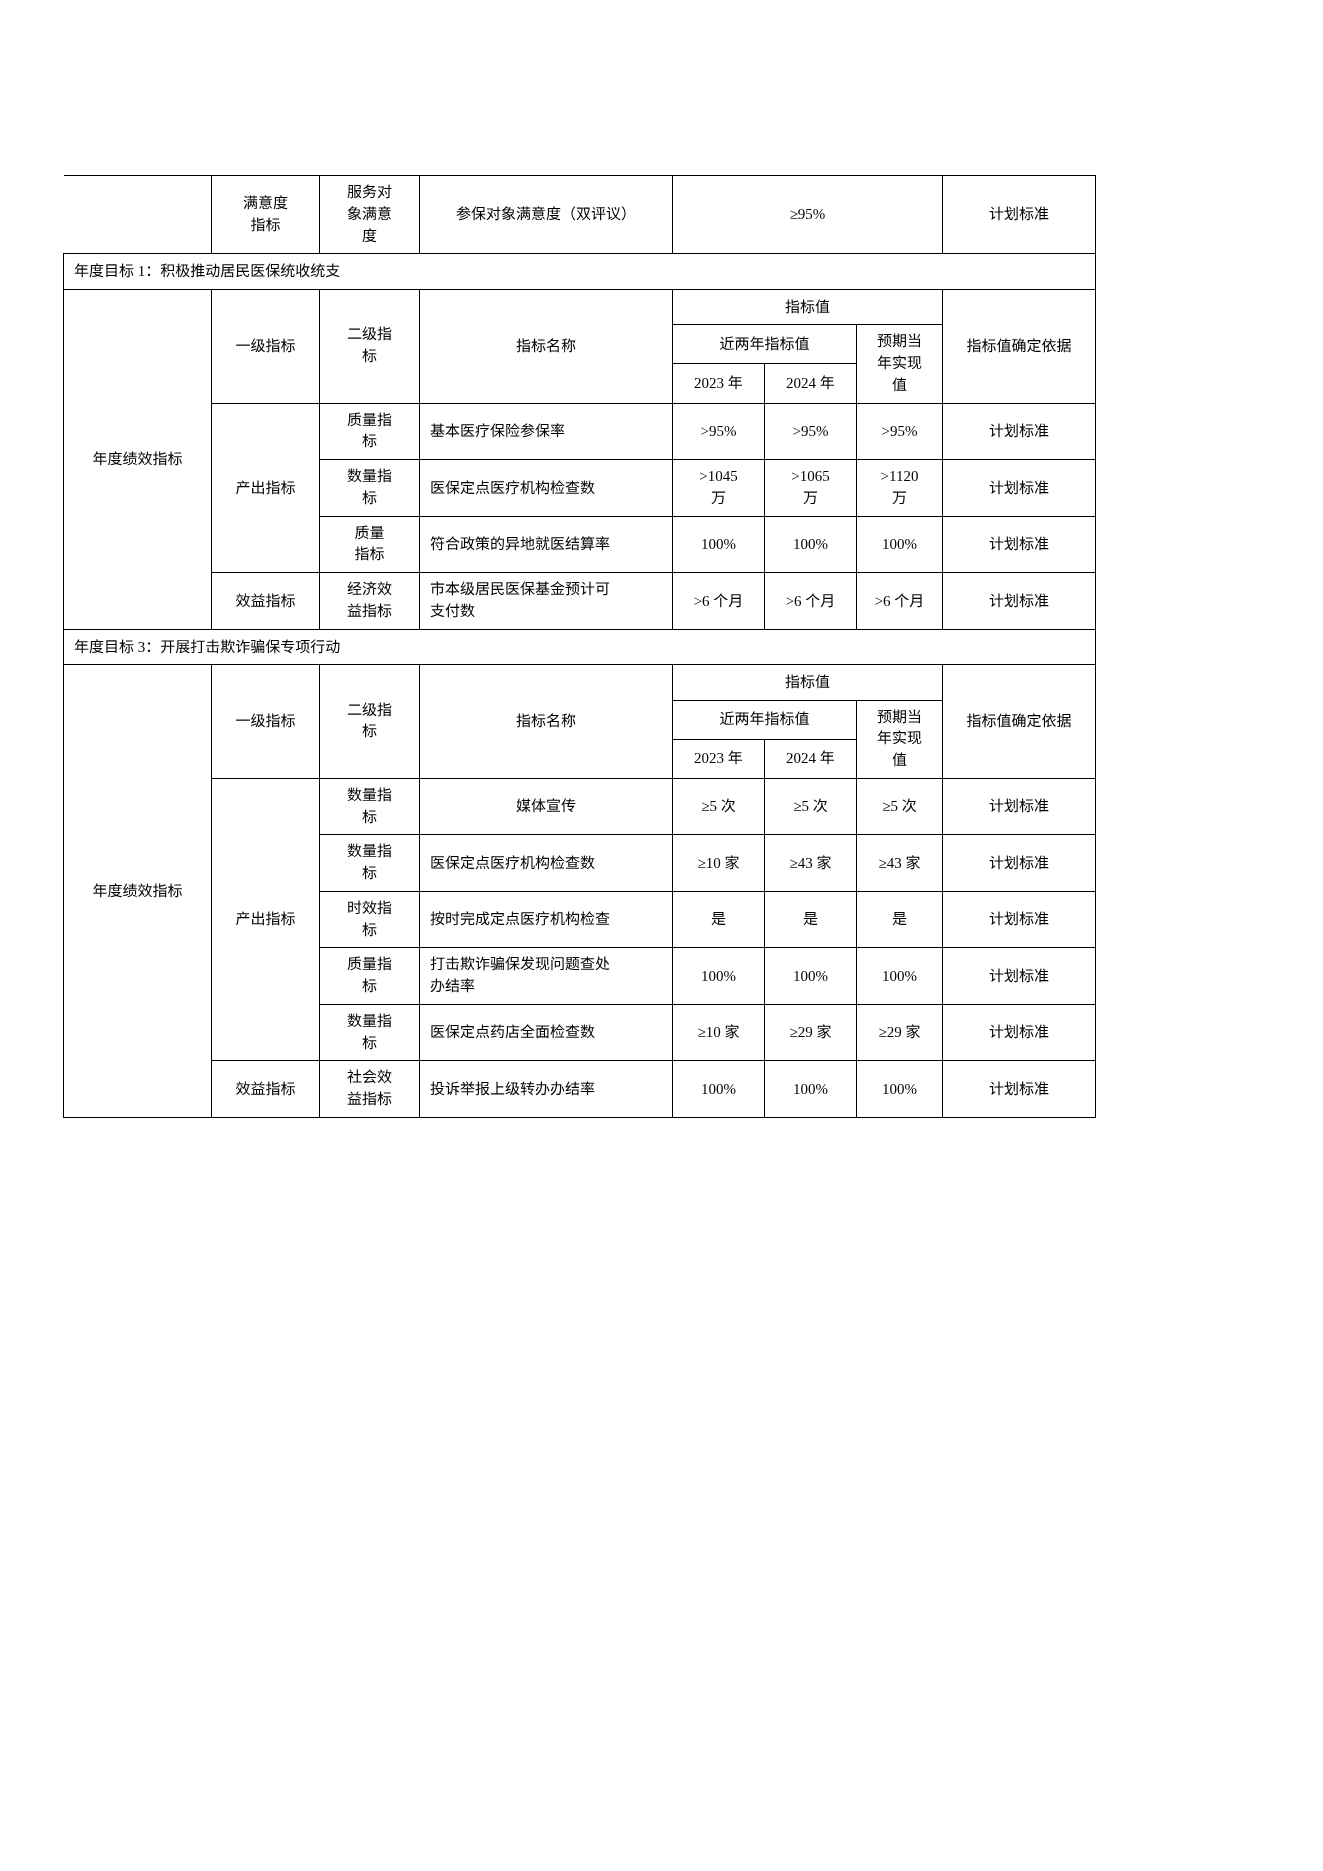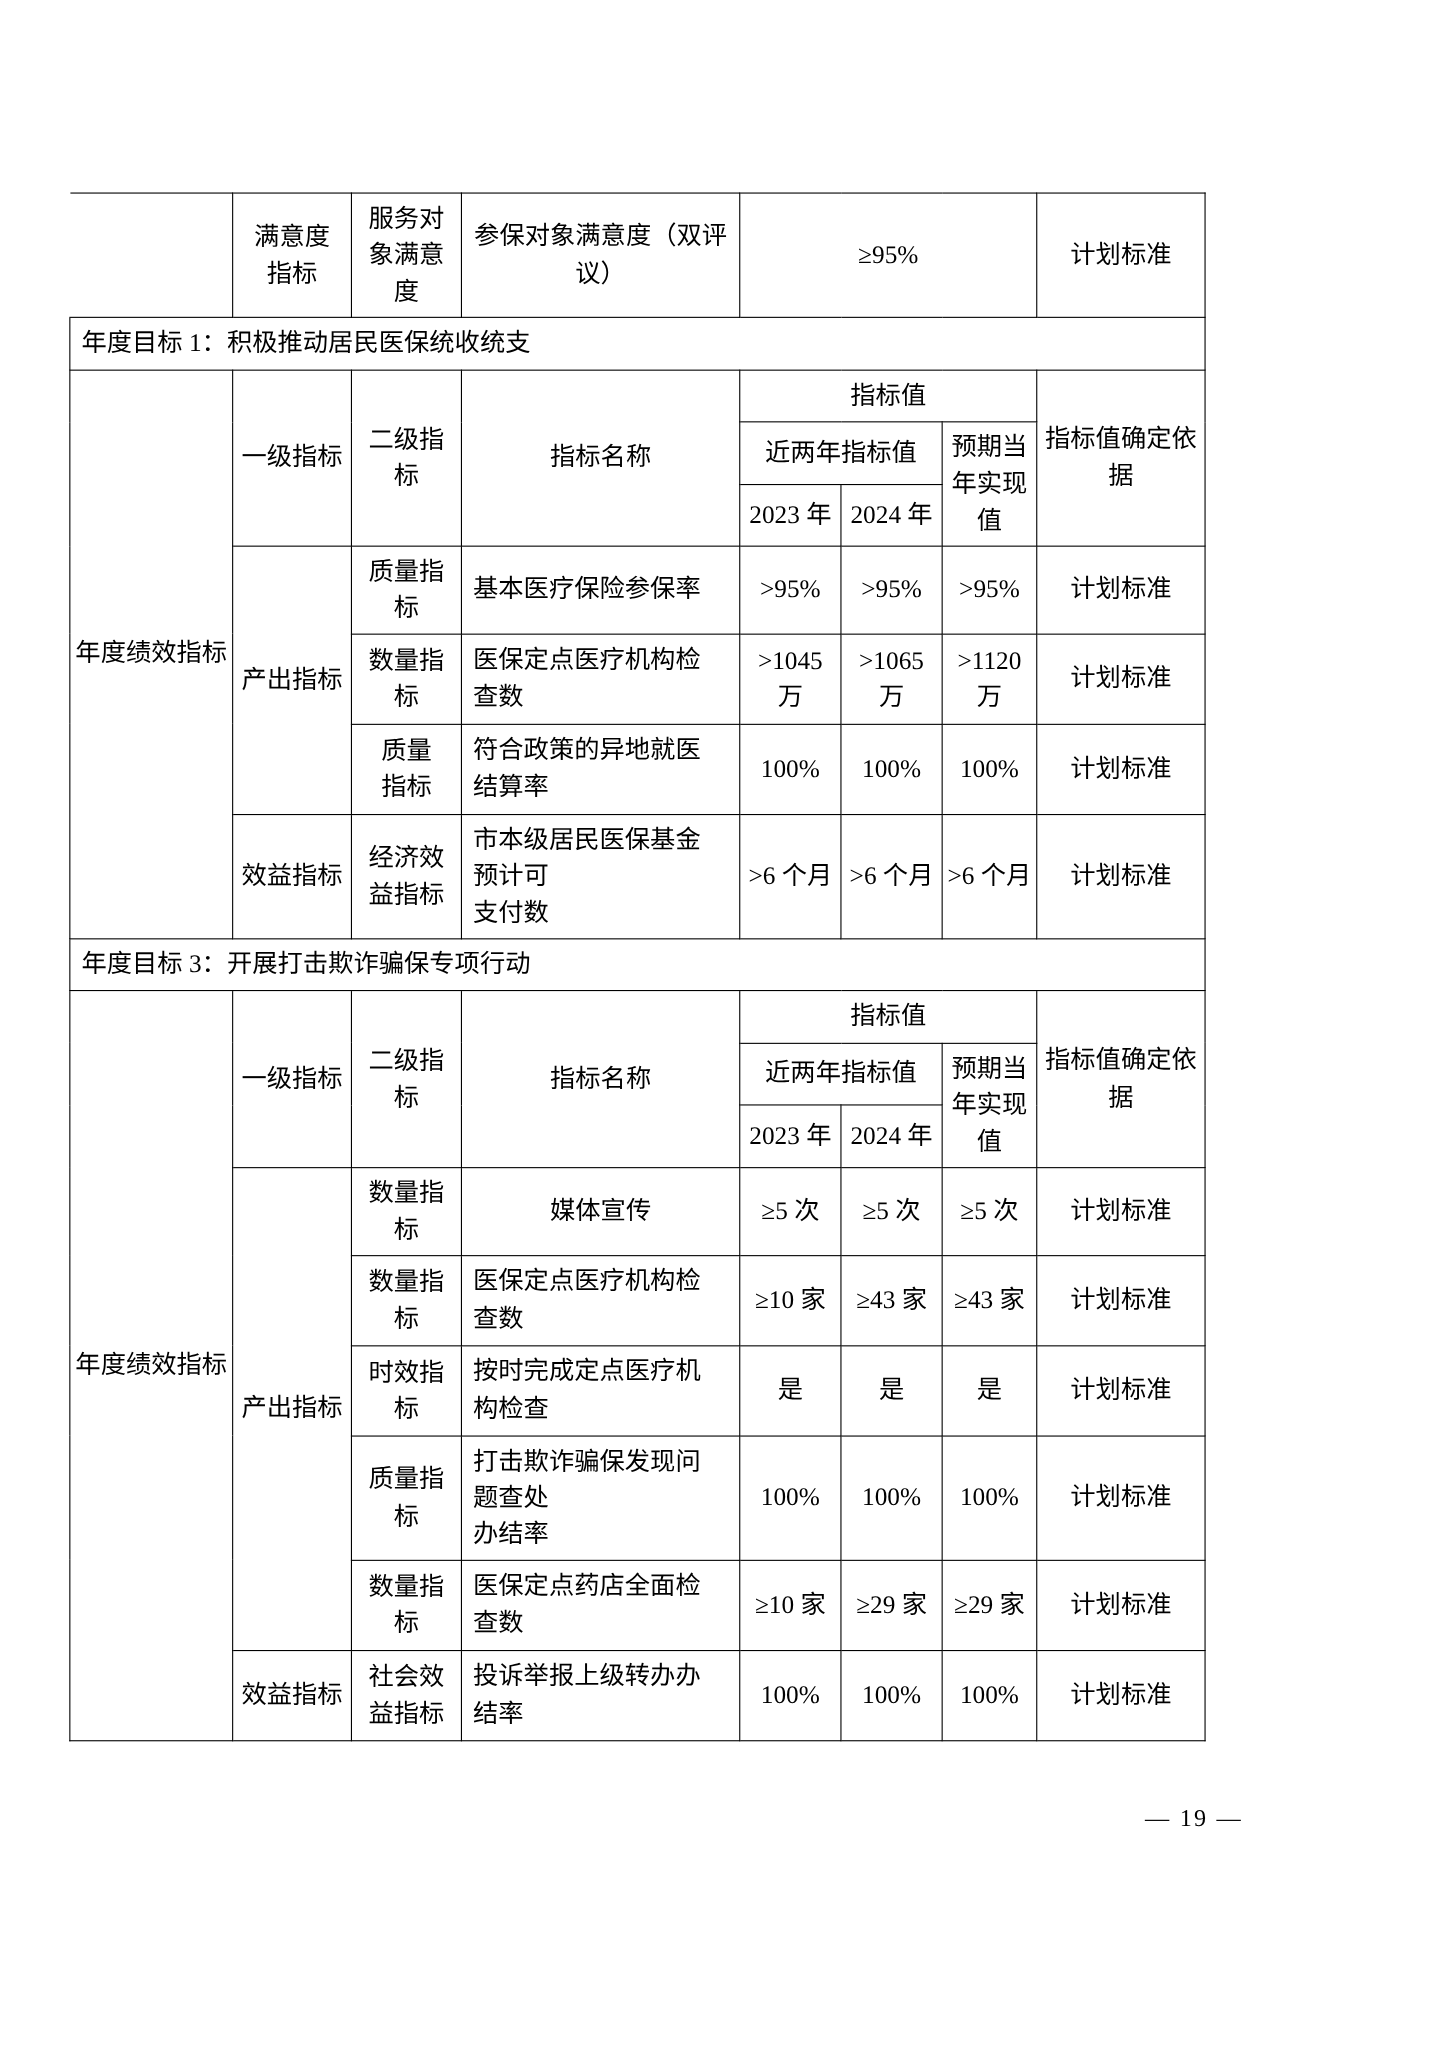--- a/index.html
+++ b/index.html
@@ -21,21 +21,21 @@
     height: 1871px;
     box-sizing: border-box;
   }
   .doc-table {
     position: absolute;
     left: 63px;
     top: 175px;
     width: 981px;
     border-collapse: collapse;
     table-layout: fixed;
-    font-size: 23px;
+    font-size: 15px;
     line-height: 1.5;
   }
   .doc-table td {
     border: 1px solid #000000;
     text-align: center;
     vertical-align: middle;
     padding: 6px 4px;
     word-wrap: break-word;
   }
   .doc-table td.lead {
@@ -225,15 +225,14 @@
         <td class="name">投诉举报上级转办办结率</td>
         <td>100%</td>
         <td>100%</td>
         <td>100%</td>
         <td>计划标准</td>
       </tr>
 
     </tbody>
   </table>
 
-  <div class="pagenum">— 19 —</div>
 
 </div>
 
 </body></html>

